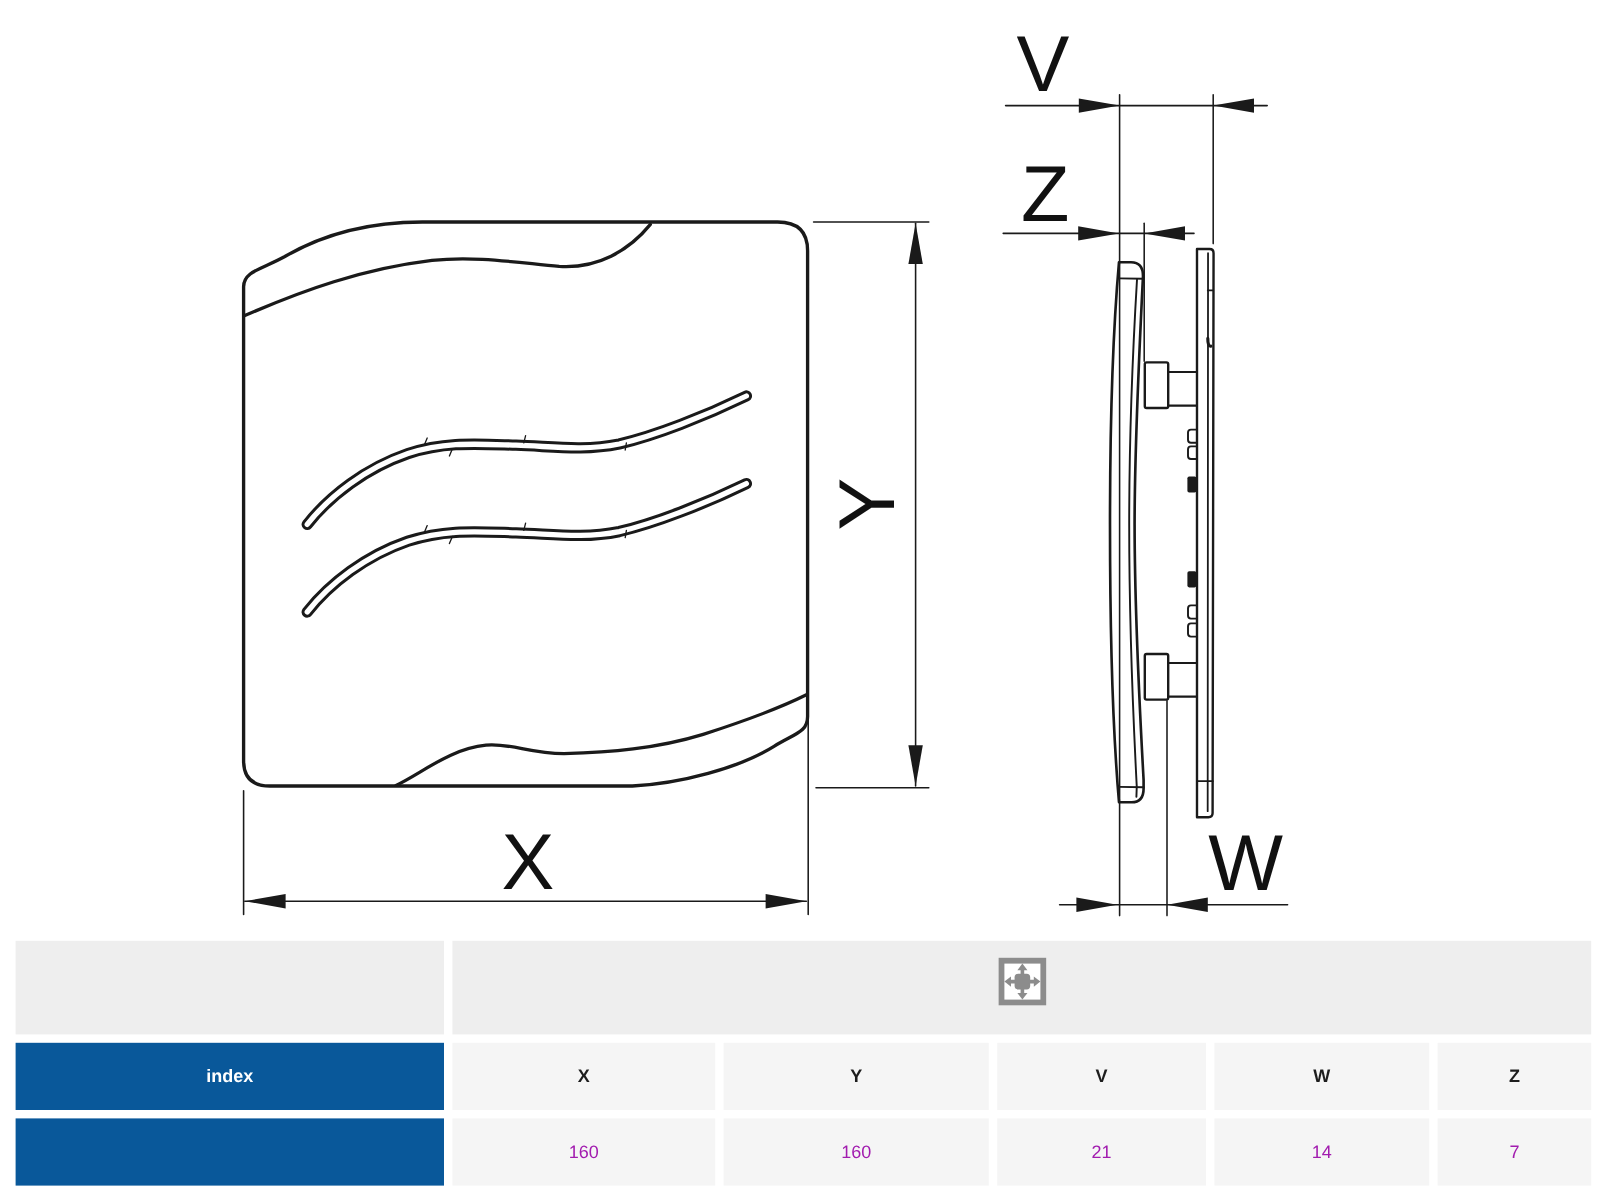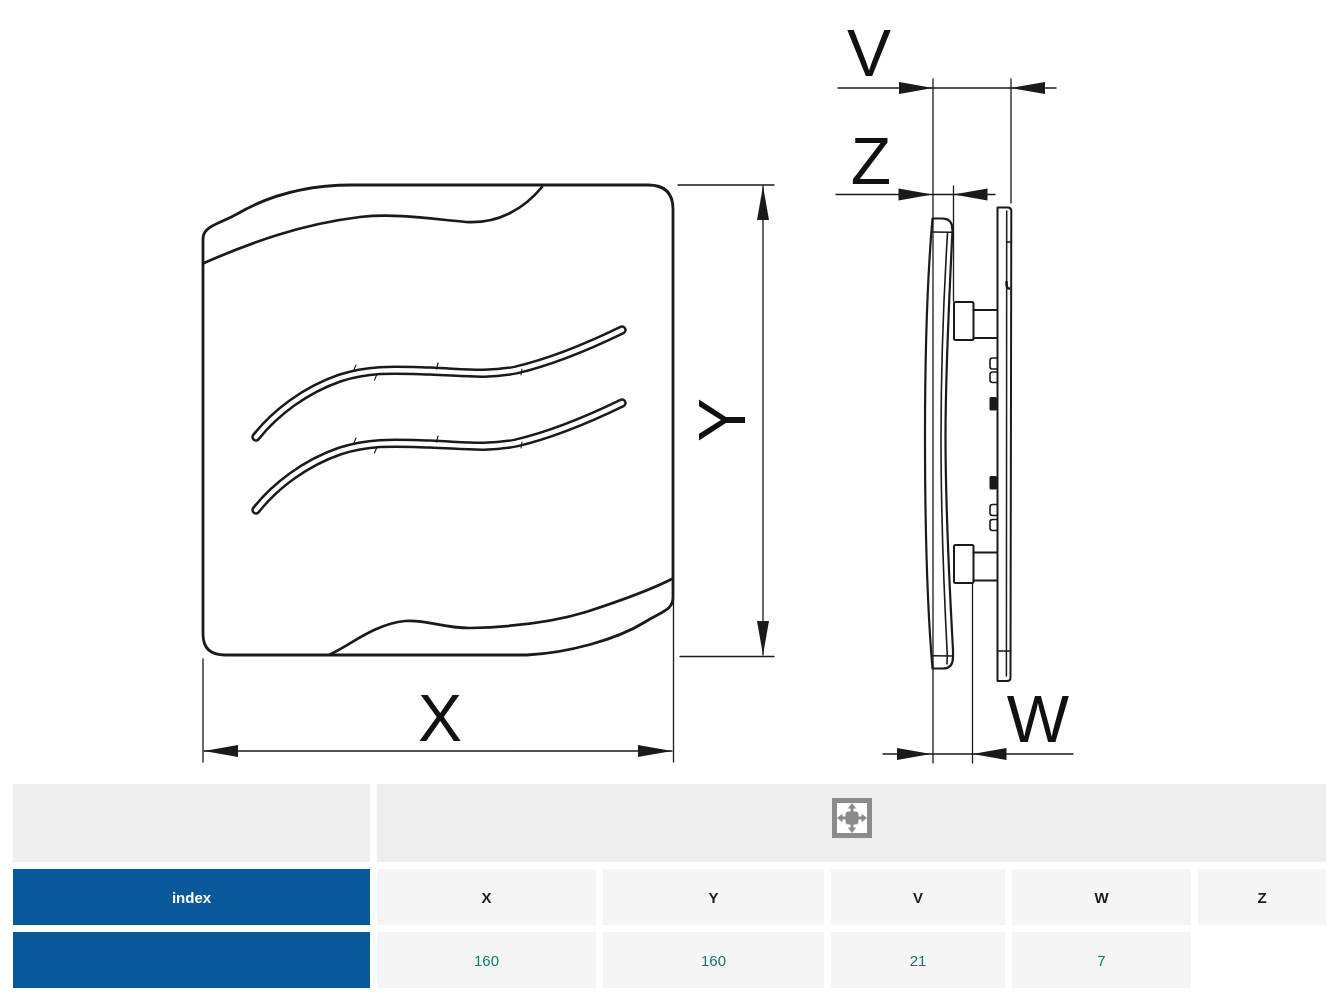--- a/index.html
+++ b/index.html
@@ -20,21 +20,21 @@
     column-gap:7px; row-gap:7px;
   }
   .cell { display:flex; align-items:center; justify-content:center;
           font-size:15px; color:#333; }
   .cell.gray  { background:#eeeeee; }
   .cell.light { background:#f5f5f5; }
   .cell.blue  { background:#09589a; }
   .cell.span5 { grid-column:2 / 7; }
   .cell.head  { font-weight:bold; color:#1d1d1d; font-size:15px; }
   .cell.index { color:#ffffff; font-weight:bold; font-size:15px; }
-  .cell.value { color:#0f766e; font-size:15px; }
+  .cell.value { color:#a21caf; font-size:15px; }
 </style>
 </head>
 <body>
 
 <div class="stage">
 
   <svg class="drawing" width="1338" height="784" viewBox="0 0 1338 784">
     <g fill="none" stroke="#1a1a1a" stroke-linecap="round" stroke-linejoin="round">
 
       <g>
@@ -198,15 +198,16 @@
     <div class="cell light head">X</div>
     <div class="cell light head">Y</div>
     <div class="cell light head">V</div>
     <div class="cell light head">W</div>
     <div class="cell light head">Z</div>
 
     <div class="cell blue"></div>
     <div class="cell light value">160</div>
     <div class="cell light value">160</div>
     <div class="cell light value">21</div>
+    <div class="cell light value">14</div>
     <div class="cell light value">7</div>
   </div>
 </div>
 
 </body></html>

